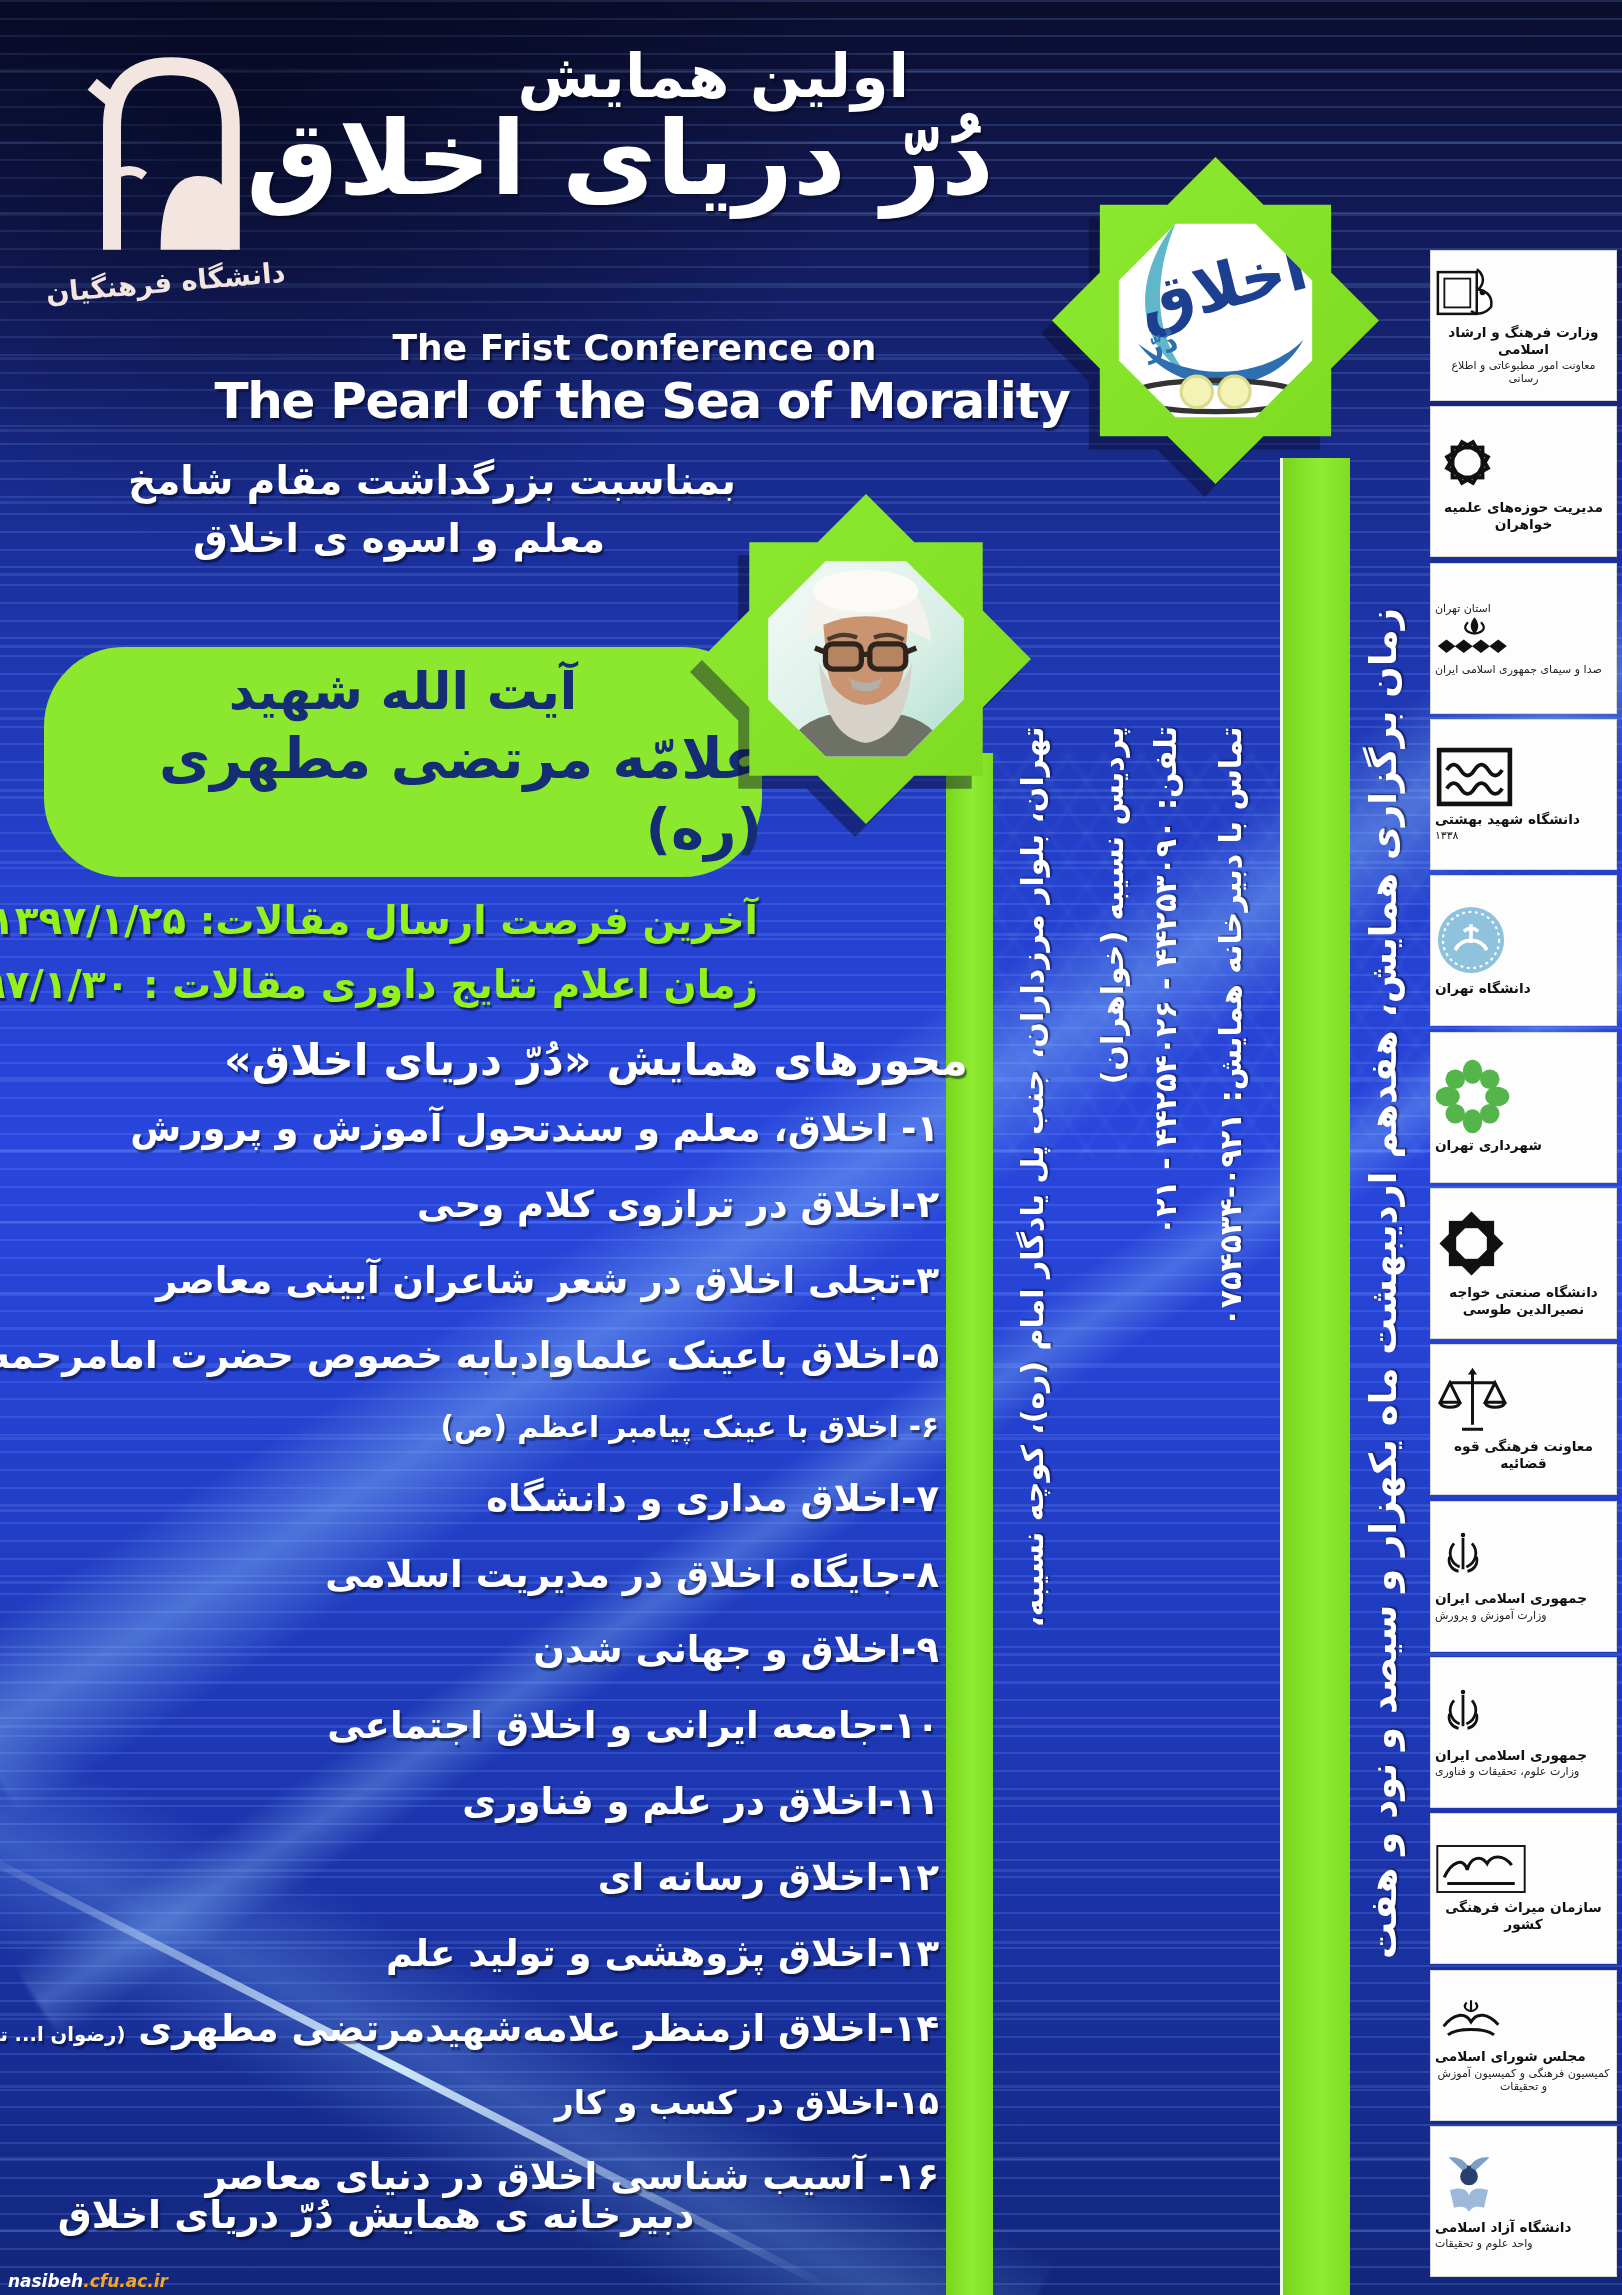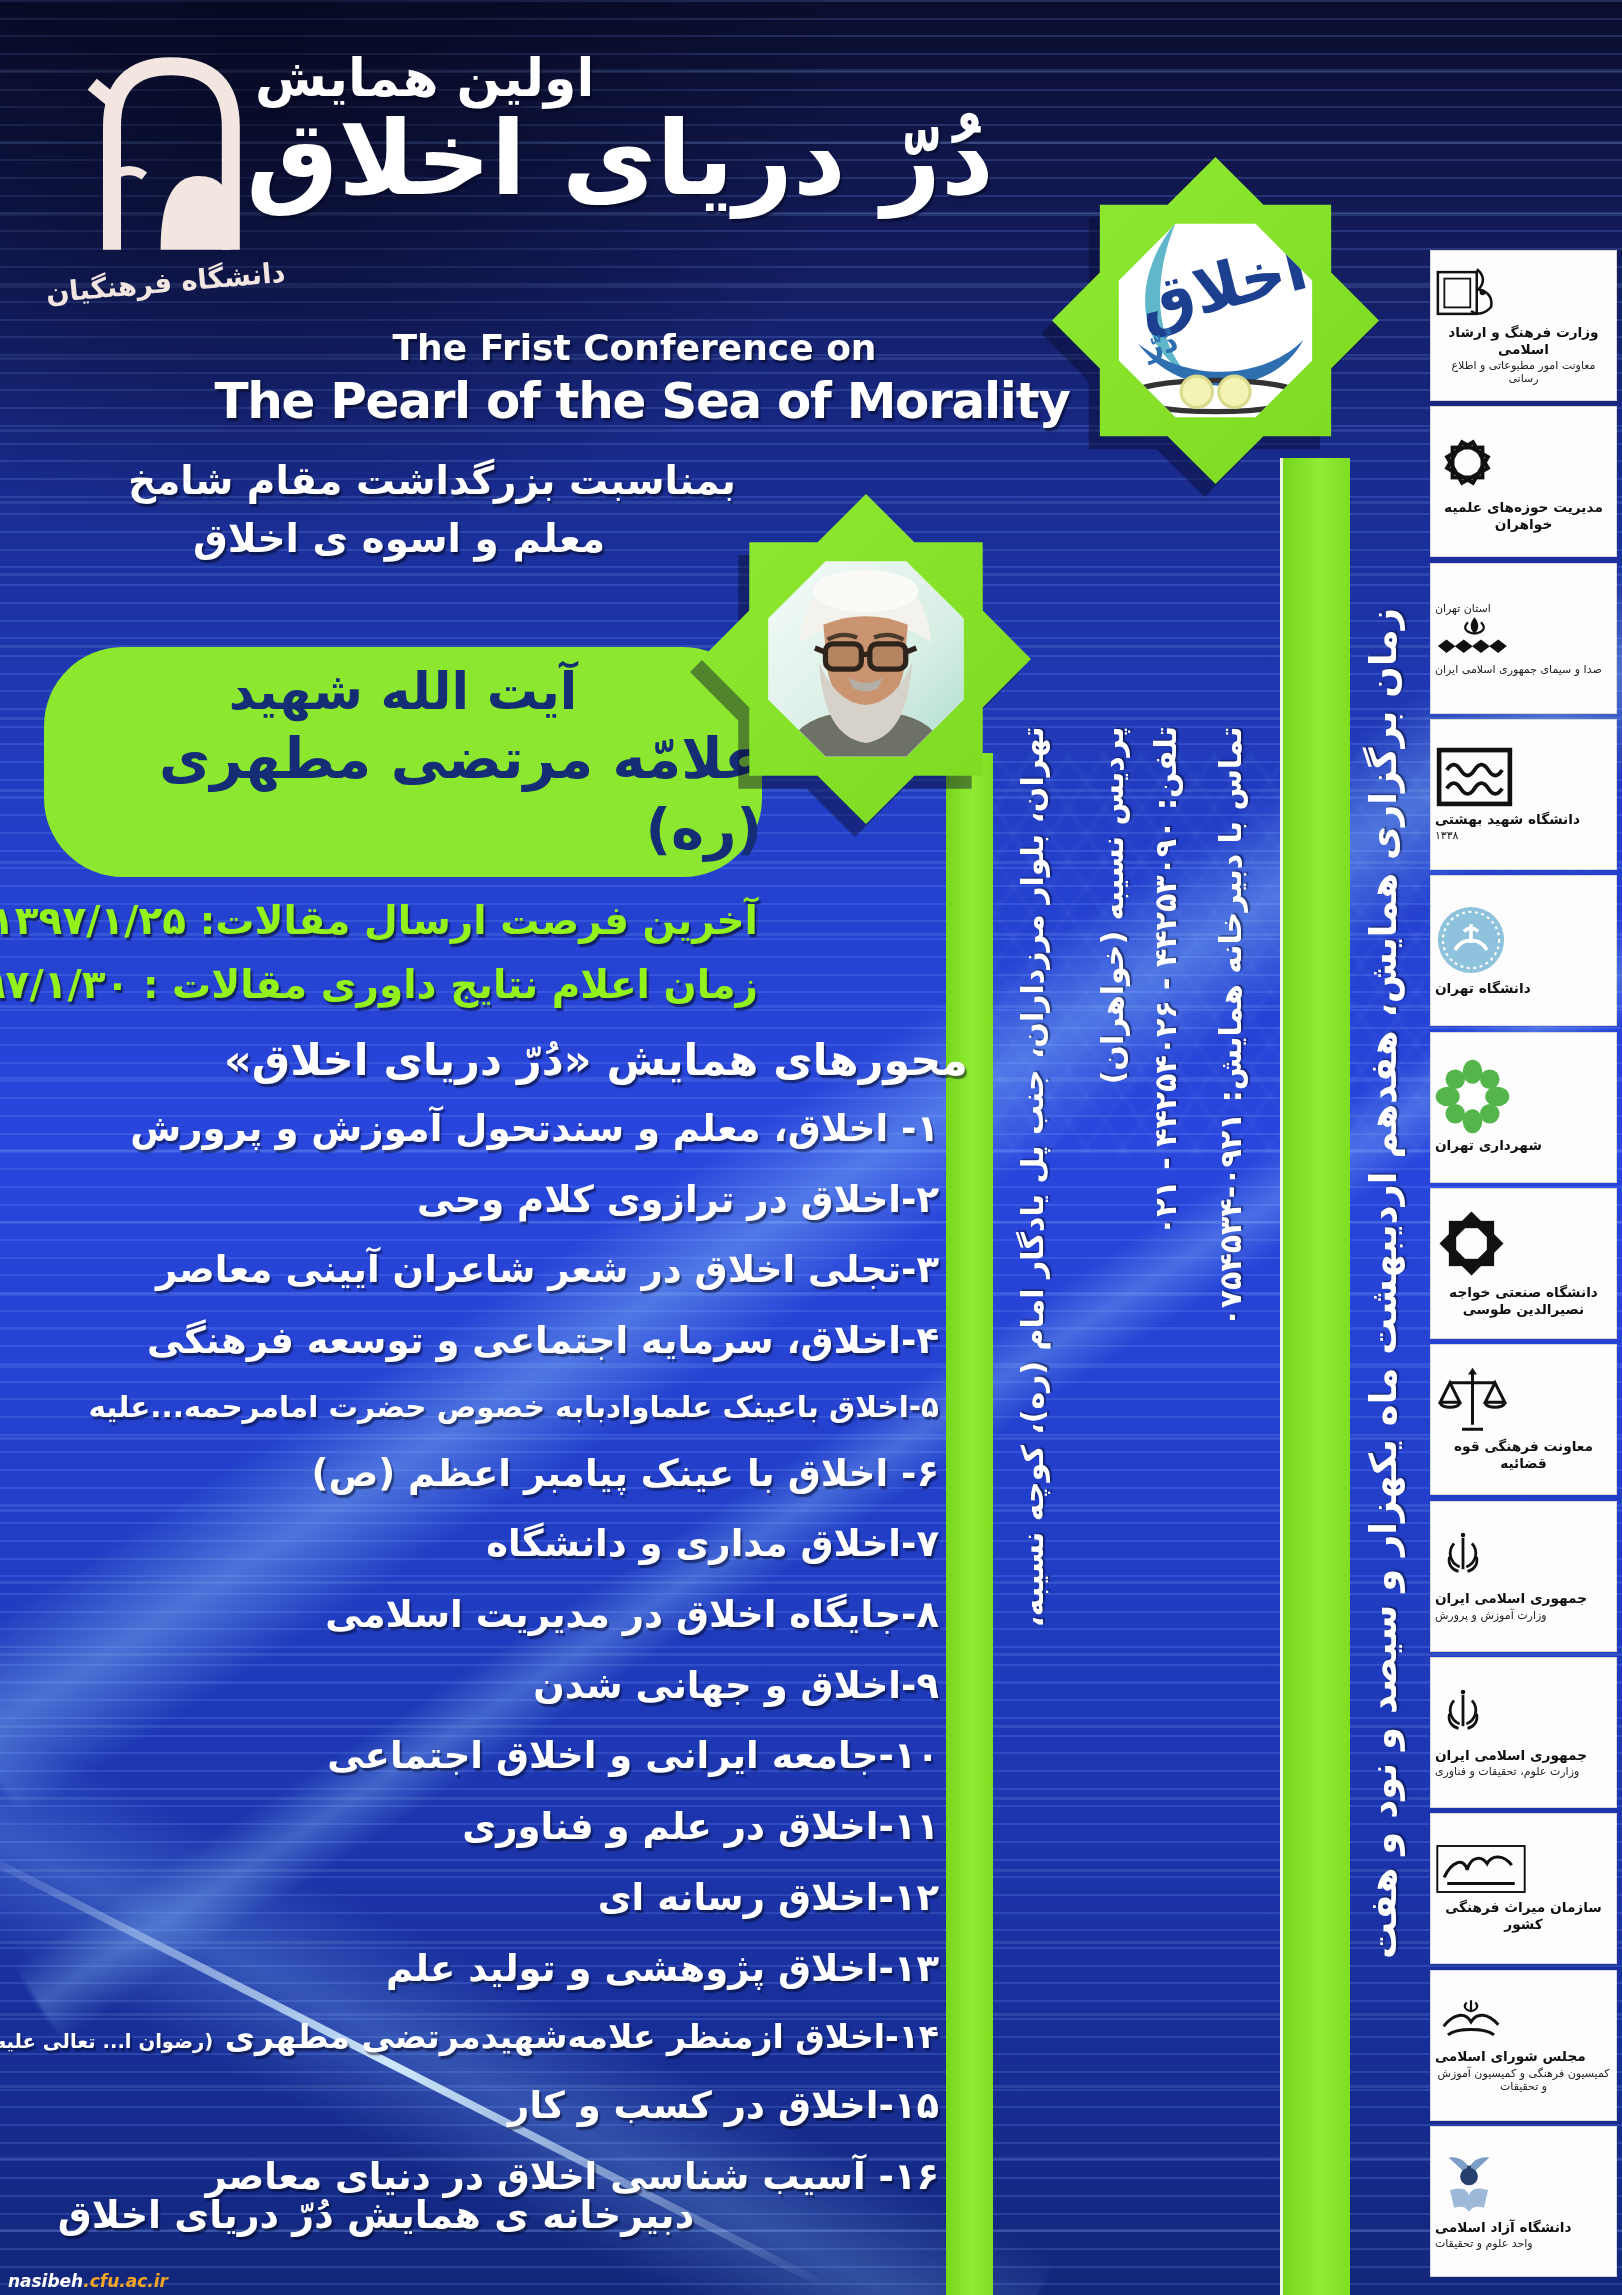--- a/index.html
+++ b/index.html
@@ -30,22 +30,22 @@
 
   .t-shadow{text-shadow:2px 2.6px 1.3px rgba(4,8,30,.55);}
   .white{color:#fff;}
 
   
   .uni{position:absolute;left:38px;top:41px;width:255px;height:353px;z-index:6;text-align:center;}
   .uni .mark{display:block;margin:0 auto;}
   .uni .uni-name{margin-top:9.2px;color:#f3e6e0;font-size:27.5px;font-weight:bold;transform:rotate(-5deg);}
 
   
-  .pre-title{position:absolute;left:255px;top:41px;width:654px;text-align:left;
-    font-size:52px;font-weight:bold;z-index:5;margin-top:7px;}
+  .pre-title{position:absolute;left:255px;top:41px;width:654px;text-align:right;
+    font-size:60px;font-weight:bold;z-index:5;}
   .main-title{position:absolute;left:201px;top:98px;width:838px;text-align:center;
     font-size:103px;font-weight:bold;z-index:5;}
   .en1{position:absolute;left:196px;top:327px;width:877px;text-align:center;direction:ltr;
     font-size:36px;font-weight:bold;letter-spacing:0;z-index:5;}
   .en2{position:absolute;left:151px;top:372px;width:982px;text-align:center;direction:ltr;
     font-size:50px;font-weight:bold;letter-spacing:-1.3px;z-index:5;}
   .occ1{position:absolute;left:85px;top:458px;width:694px;text-align:center;font-size:39px;font-weight:bold;z-index:5;}
   .occ2{position:absolute;left:52px;top:516px;width:694px;text-align:center;font-size:39px;font-weight:bold;z-index:5;}
 
   
@@ -156,21 +156,20 @@
   </div>
 
   <div class="dl dl1">آخرین فرصت ارسال مقالات: ۱۳۹۷/۱/۲۵</div>
   <div class="dl dl2">زمان اعلام نتایج داوری مقالات : ۱۳۹۷/۱/۳۰</div>
 
   <div class="topics-heading white t-shadow">محورهای همایش «دُرّ دریای اخلاق»</div>
   <ul class="topics">
     <li><span>۱- اخلاق، معلم و سندتحول آموزش و پرورش</span> <span class="note"></span></li>
     <li><span>۲-اخلاق در ترازوی کلام وحی</span> <span class="note"></span></li>
     <li><span>۳-تجلی اخلاق در شعر شاعران آیینی معاصر</span> <span class="note"></span></li>
-    <li><span>۴-اخلاق، سرمایه اجتماعی و توسعه فرهنگی</span> <span class="note"></span></li>
     <li><span>۵-اخلاق باعینک علماوادبابه خصوص حضرت امامرحمه...علیه</span> <span class="note"></span></li>
     <li><span>۶- اخلاق با عینک پیامبر اعظم (ص)</span> <span class="note"></span></li>
     <li><span>۷-اخلاق مداری و دانشگاه</span> <span class="note"></span></li>
     <li><span>۸-جایگاه اخلاق در مدیریت اسلامی</span> <span class="note"></span></li>
     <li><span>۹-اخلاق و جهانی شدن</span> <span class="note"></span></li>
     <li><span>۱۰-جامعه ایرانی و اخلاق اجتماعی</span> <span class="note"></span></li>
     <li><span>۱۱-اخلاق در علم و فناوری</span> <span class="note"></span></li>
     <li><span>۱۲-اخلاق رسانه ای</span> <span class="note"></span></li>
     <li><span>۱۳-اخلاق پژوهشی و تولید علم</span> <span class="note"></span></li>
     <li><span>۱۴-اخلاق ازمنظر علامه‌شهیدمرتضی مطهری</span> <span class="note">(رضوان ا... تعالی علیه)</span></li>

